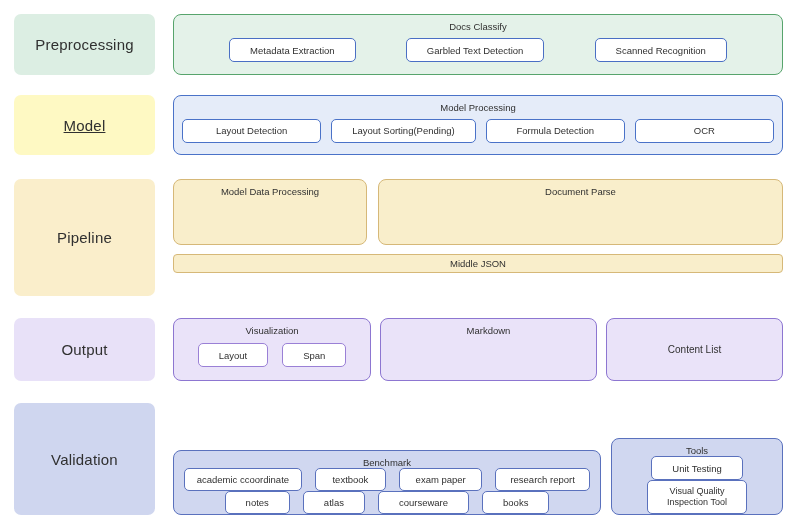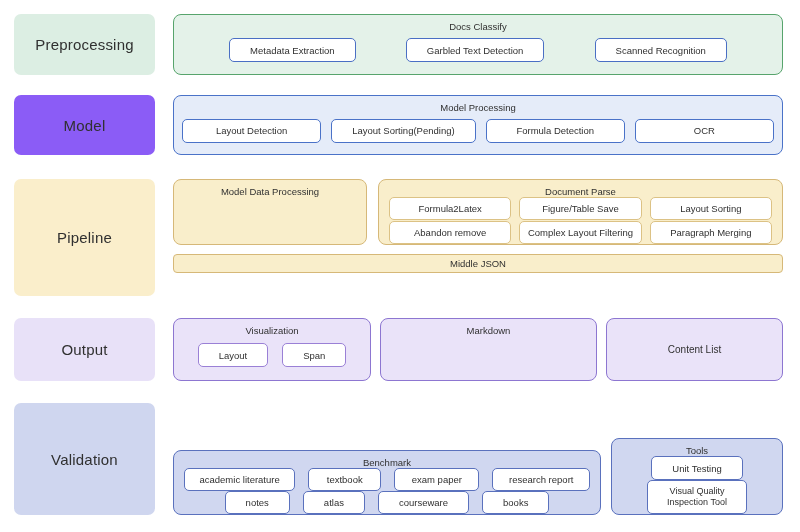--- a/index.html
+++ b/index.html
@@ -44,21 +44,21 @@
   .jsonbar {
     height:19px; border-radius:4px; background:#f9eecb; border:1.5px solid #d6b878;
     display:flex; align-items:center; justify-content:center; font-size:9.5px;
   }
   .twoline { height:34px; line-height:11px; text-align:center; white-space:normal; width:100px; padding:2px 6px; font-size:9px; }
 
   
   .r-pre  .stage-label { background:#dceee3; }
   .r-pre  .group { background:#e4f2e9; border:1.5px solid #57a46c; }
   .r-pre  .chip  { border:1.2px solid #4a6fc4; }
-  .r-mod  .stage-label { background:#8b5cf6; }
+  .r-mod  .stage-label { background:#fef9c3;text-decoration:underline; }
   .r-mod  .group { background:#e5ecf9; border:1.5px solid #4a72c8; }
   .r-mod  .chip  { border:1.2px solid #4a72c8; }
   .r-pip  .stage-label { background:#faeecb; }
   .r-pip  .group { background:#f9eecb; border:1.5px solid #d6b878; }
   .r-pip  .chip  { border:1.2px solid #dcc285; }
   .r-out  .stage-label { background:#e8e1f8; }
   .r-out  .group { background:#eae3f9; border:1.5px solid #8d76d1; }
   .r-out  .chip  { border:1.2px solid #9a80d6; min-width:62px; }
   .r-val  .stage-label { background:#cfd6ef; }
   .r-val  .group { background:#d0d7f0; border:1.5px solid #5a71bd; }
@@ -100,32 +100,20 @@
 
   <div class="row r-pip" style="top:179px;height:117px;">
     <div class="stage-label">Pipeline</div>
     <div class="content col">
       <div class="pair">
         <div class="group" style="width:194px;flex:none;">
           <div class="gtitle">Model Data Processing</div>
         </div>
         <div class="group">
           <div class="gtitle">Document Parse</div>
-          <div class="rowsbox">
-            <div class="stretchrow">
-              <div class="chip">Formula2Latex</div>
-              <div class="chip">Figure/Table Save</div>
-              <div class="chip">Layout Sorting</div>
-            </div>
-            <div class="stretchrow">
-              <div class="chip">Abandon remove</div>
-              <div class="chip">Complex Layout Filtering</div>
-              <div class="chip">Paragraph Merging</div>
-            </div>
-          </div>
         </div>
       </div>
       <div class="jsonbar">Middle JSON</div>
     </div>
   </div>
 
   <div class="row r-out" style="top:318px;height:63px;">
     <div class="stage-label">Output</div>
     <div class="content">
       <div class="group" style="width:198px;flex:none;">
@@ -144,21 +132,21 @@
     </div>
   </div>
 
   <div class="row r-val" style="top:403px;height:112px;">
     <div class="stage-label">Validation</div>
     <div class="content" style="gap:10px;align-items:flex-end;">
       <div class="group" style="width:428px;flex:none;">
         <div class="gtitle">Benchmark</div>
         <div class="rowsbox">
           <div class="chiprow">
-            <div class="chip">academic literature</div>
+            <div class="chip">academic ccoordinate</div>
             <div class="chip">textbook</div>
             <div class="chip">exam paper</div>
             <div class="chip">research report</div>
           </div>
           <div class="chiprow">
             <div class="chip">notes</div>
             <div class="chip">atlas</div>
             <div class="chip">courseware</div>
             <div class="chip">books</div>
           </div>

